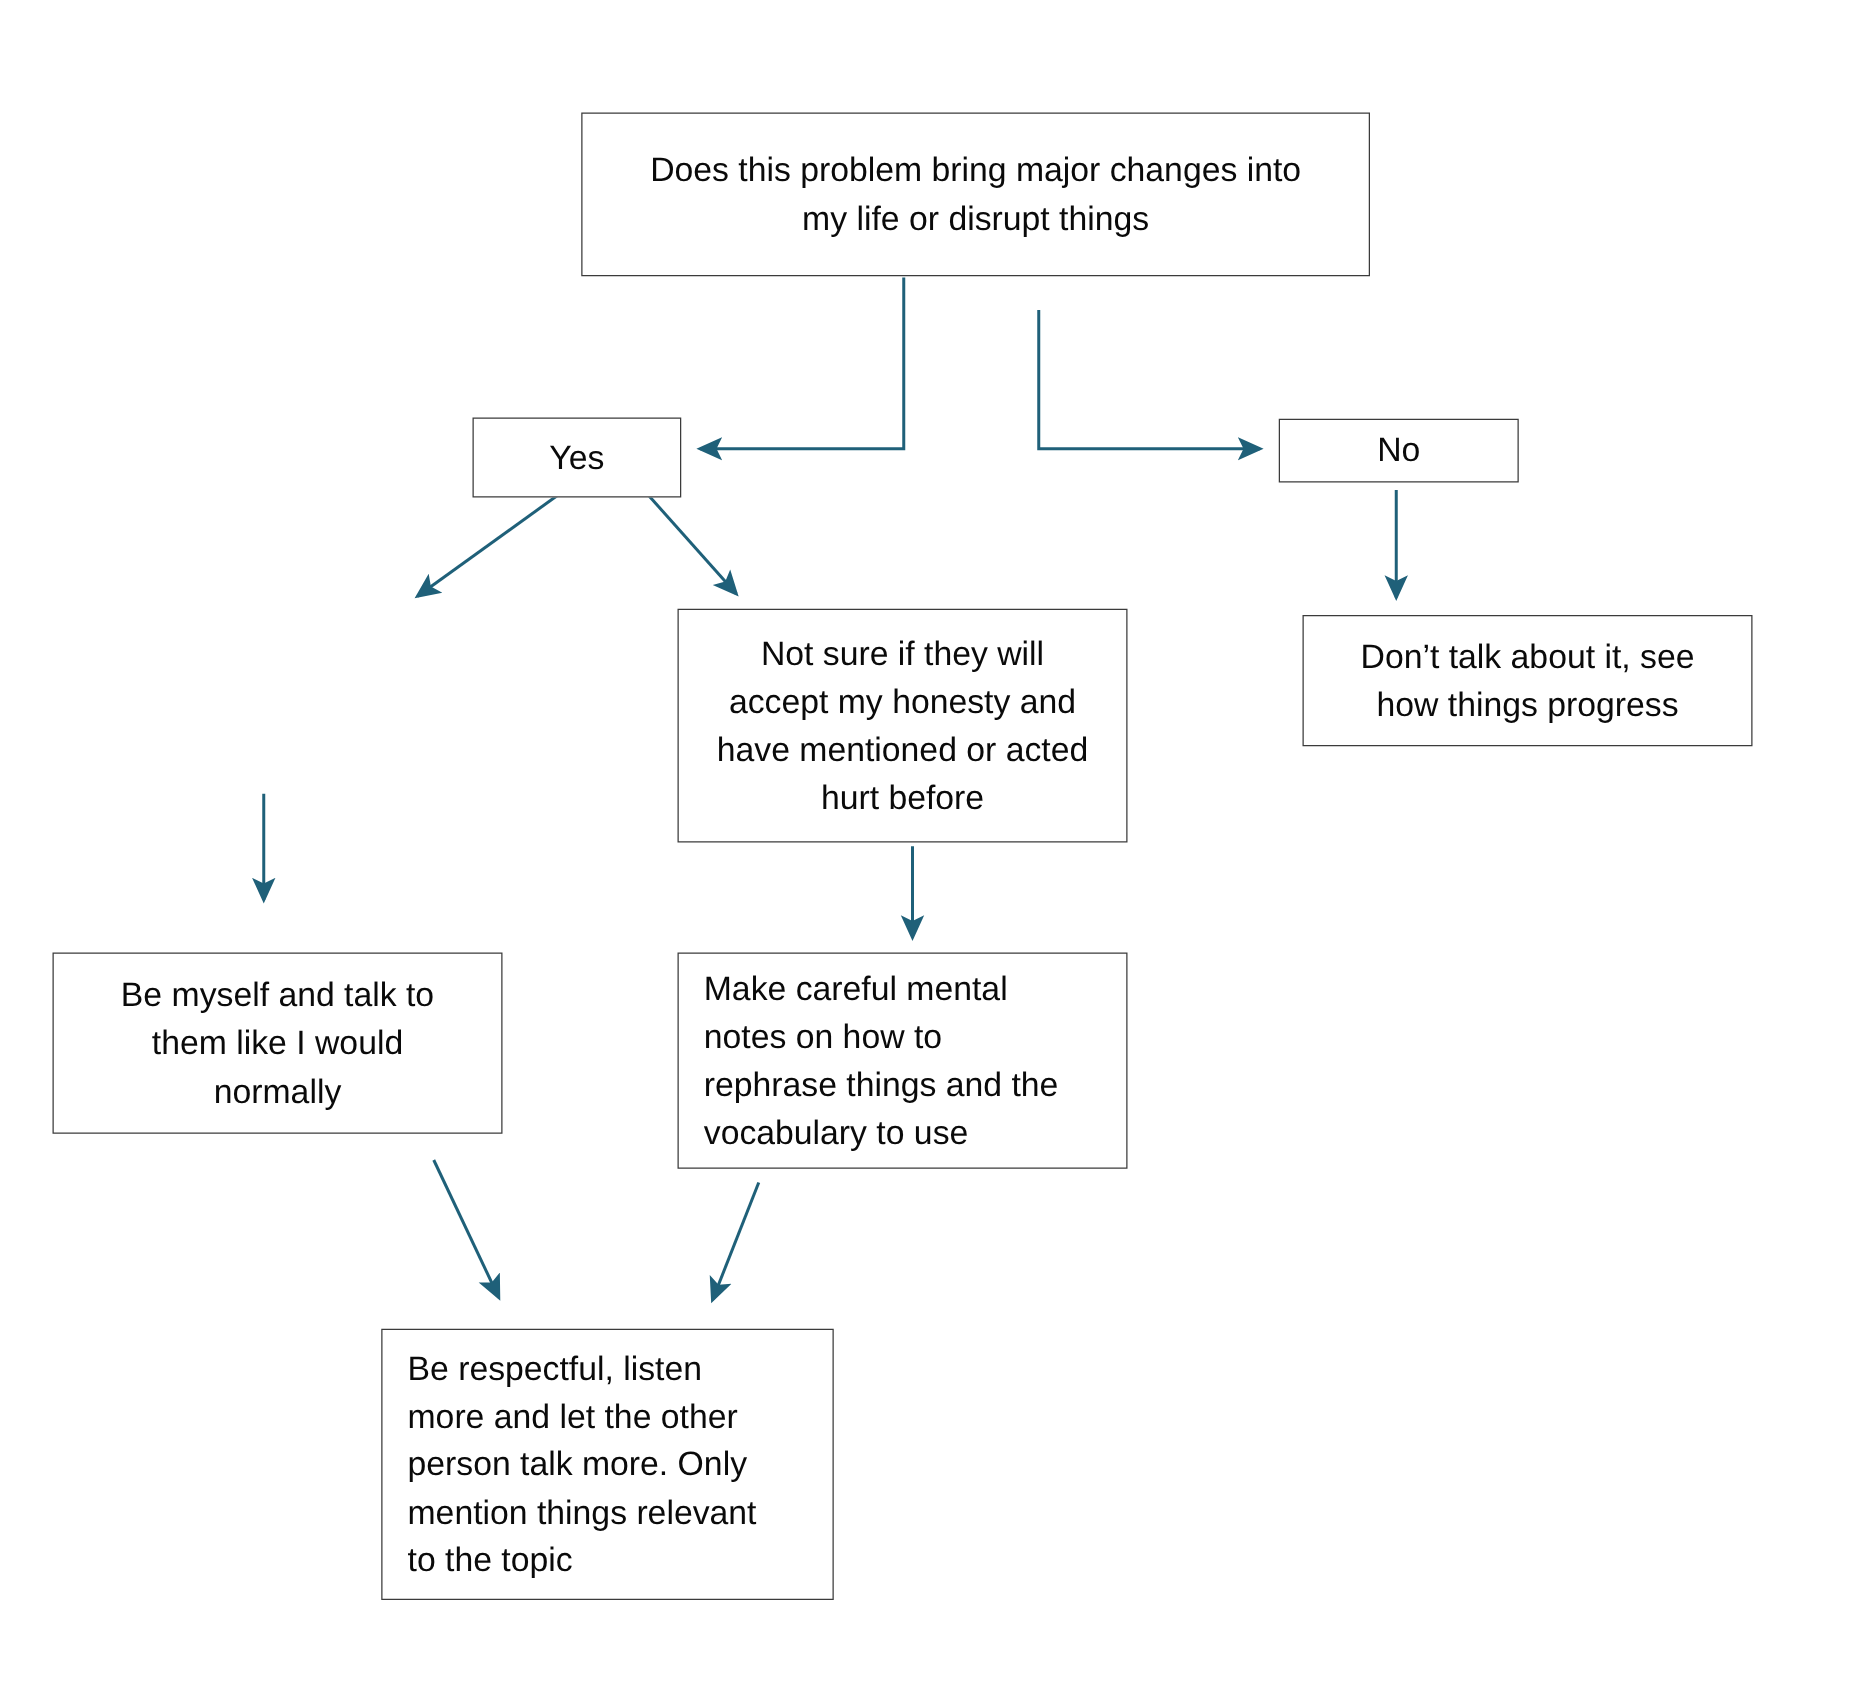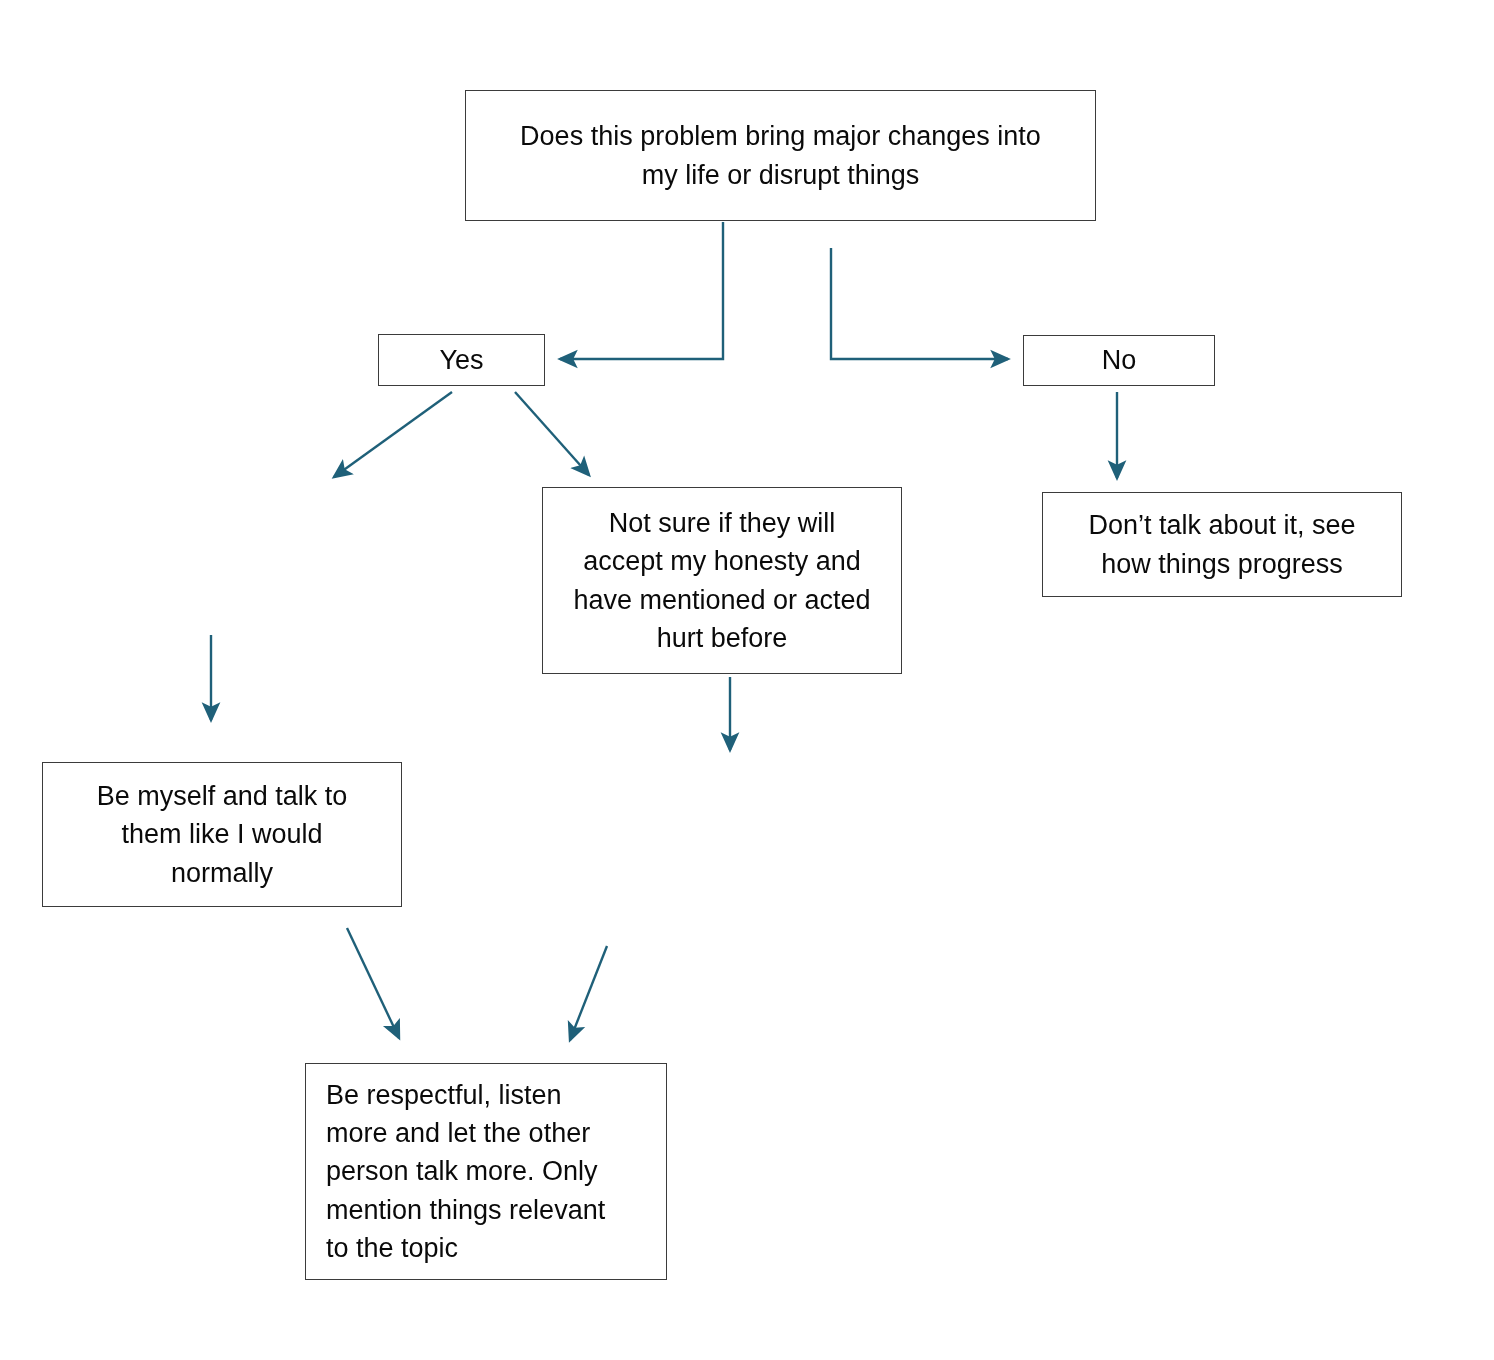--- a/index.html
+++ b/index.html
@@ -39,21 +39,21 @@
     font-size: 27px;
     line-height: 1.42;
     white-space: pre-line;
   }
   .align-center .txt { text-align: center; }
   .align-left   .txt { text-align: left; }
 
   
   #node-root      { left: 465px;  top: 90px;   width: 631px; height: 131px; }
   #node-root .txt { font-size: 27px; }
-  #node-yes       { left: 378px;  top: 334px;  width: 167px; height: 52px; }
+  #node-yes       { left: 378px;  top: 334px;  width: 167px; height: 64px; }
   #node-no        { left: 1023px; top: 335px;  width: 192px; height: 51px; }
   #node-accepted  { left: 42px;   top: 492px;  width: 360px; height: 140px; }
   #node-notsure   { left: 542px;  top: 487px;  width: 360px; height: 187px; }
   #node-dont      { left: 1042px; top: 492px;  width: 360px; height: 105px; }
   #node-bemyself  { left: 42px;   top: 762px;  width: 360px; height: 145px; }
   #node-notes     { left: 542px;  top: 762px;  width: 360px; height: 173px;
                     justify-content: flex-start; padding-left: 20px; }
   #node-respect   { left: 305px;  top: 1063px; width: 362px; height: 217px;
                     justify-content: flex-start; padding-left: 20px; }
   #node-yes .txt, #node-no .txt { font-size: 27px; }
@@ -132,20 +132,26 @@
     <span class="txt">Don’t talk about it, see
 how things progress</span>
   </div>
 
   <div class="node align-center" id="node-bemyself">
     <span class="txt">Be myself and talk to
 them like I would
 normally</span>
   </div>
 
+  <div class="node align-left" id="node-notes">
+    <span class="txt">Make careful mental
+notes on how to
+rephrase things and the
+vocabulary to use</span>
+  </div>
 
   <div class="node align-left" id="node-respect">
     <span class="txt">Be respectful, listen
 more and let the other
 person talk more. Only
 mention things relevant
 to the topic</span>
   </div>
 
 </div>

